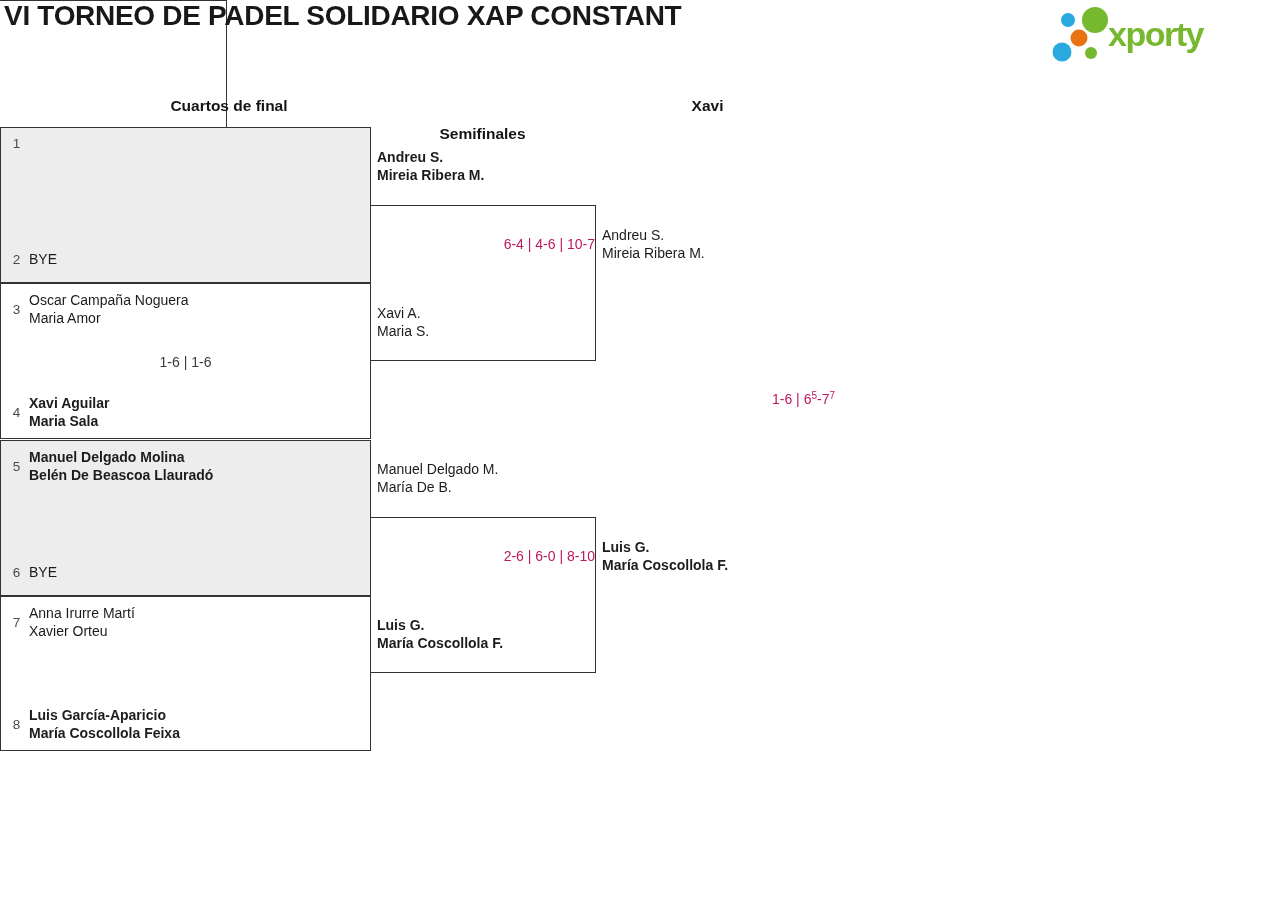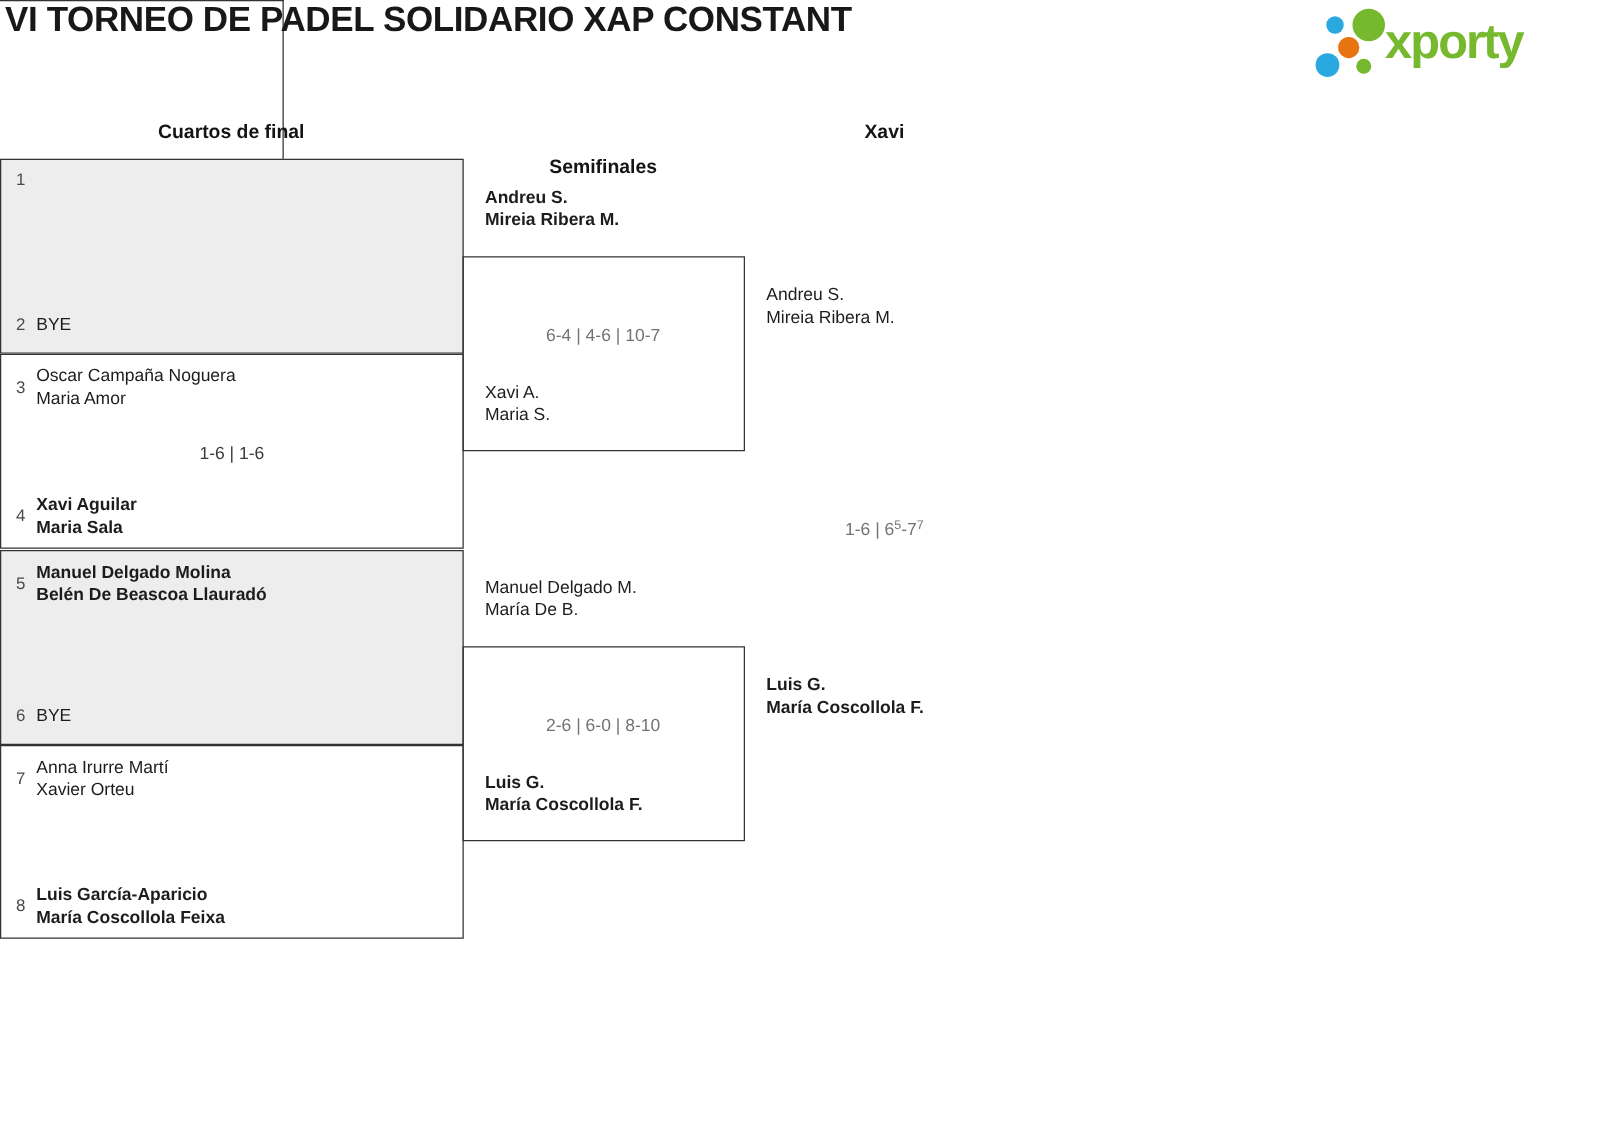--- a/index.html
+++ b/index.html
@@ -7,29 +7,29 @@
     position:relative;width:1280px;height:916px;background:#ffffff;
     font-family:Liberation Sans, sans-serif;overflow:hidden;
     -webkit-font-smoothing:antialiased;
   }
   
   .title-block{position:absolute;left:4px;top:0px;color:#181818;}
   .title-line{font-size:28px;line-height:32px;font-weight:700;letter-spacing:-0.3px;white-space:nowrap;}
   .logo{position:absolute;left:1048px;top:2px;width:228px;height:66px;}
   .logo-dots{position:absolute;left:2px;top:2px;}
   .logo-text{
-    position:absolute;left:60px;top:4px;font-size:39px;line-height:56px;
+    position:absolute;left:60px;top:4px;font-size:34px;line-height:56px;
     font-weight:800;color:#76b82e;letter-spacing:-1.5px;
   }
   
   .col-head{
     position:absolute;top:96px;height:20px;font-size:15.5px;line-height:20px;
     font-weight:700;color:#141414;text-align:center;
   }
-  .col-head.qf{left:0;width:370px;}
+  .col-head.qf{left:0;width:370px;padding-left:44px;}
   .col-head.sf{left:370px;width:225px;margin-top:28px;}
   .col-head.fin{left:595px;width:225px;}
   
   .box{position:absolute;border:1px solid #333;box-sizing:border-box;}
   .qf-box{left:0;width:371px;height:156px;background:#ffffff;}
   .qf-box.alt{background:#ededed;}
   .sf-box{left:370px;width:226px;height:156px;background:transparent;}
   .final-box{
     left:595px;top:283px;width:226px;height:312px;background:transparent;
     border:1px solid #333;border-left:none;
@@ -41,25 +41,25 @@
   .team.bot.bye{bottom:14px;}
   .seed{width:15px;flex:none;font-size:13.5px;color:#4a4a4a;text-align:center;margin-right:5px;}
   .names{font-size:14px;line-height:17.5px;color:#1c1c1c;}
   .names div{white-space:nowrap;}
   .winner{font-weight:700;}
   .match-score{
     position:absolute;left:0;right:0;top:70px;text-align:center;
     font-size:14px;line-height:17px;color:#3a3a3a;
   }
   
-  .adv-label{position:absolute;font-size:14px;line-height:18px;color:#1c1c1c;margin-left:11px;}
+  .adv-label{position:absolute;font-size:14px;line-height:18px;color:#1c1c1c;}
   .adv-label div{white-space:nowrap;}
   .round-score{
-    position:absolute;width:225px;text-align:center;
-    font-size:14px;line-height:17px;color:#737373;margin-top:24px;
+    position:absolute;width:225px;text-align:right;
+    font-size:14px;line-height:17px;color:#be185d;
   }
   .round-score sup{font-size:10px;position:relative;top:0.5px;vertical-align:super;line-height:0;}
 </style>
 </head>
 <body>
 
 <div class="canvas">
 
   <div class="title-block">
     <div class="title-line">VI TORNEO DE PADEL SOLIDARIO XAP CONSTANT</div>
@@ -165,19 +165,19 @@
   <div class="round-score" style="left:370px;top:548px;">2-6 | 6-0 | 8-10</div>
   <div class="adv-label winner" style="left:377px;top:616px;">
     <div>Luis G.</div>
     <div>María Coscollola F.</div>
   </div>
 
   <div class="adv-label" style="left:602px;top:226px;">
     <div>Andreu S.</div>
     <div>Mireia Ribera M.</div>
   </div>
-  <div class="round-score" style="left:595px;top:391px;"><span>1-6 | 6</span><sup>5</sup><span>-7</span><sup>7</sup></div>
+  <div class="round-score" style="left:610px;top:391px;"><span>1-6 | 6</span><sup>5</sup><span>-7</span><sup>7</sup></div>
   <div class="adv-label winner" style="left:602px;top:538px;">
     <div>Luis G.</div>
     <div>María Coscollola F.</div>
   </div>
 
 </div>
 
 </body></html>

